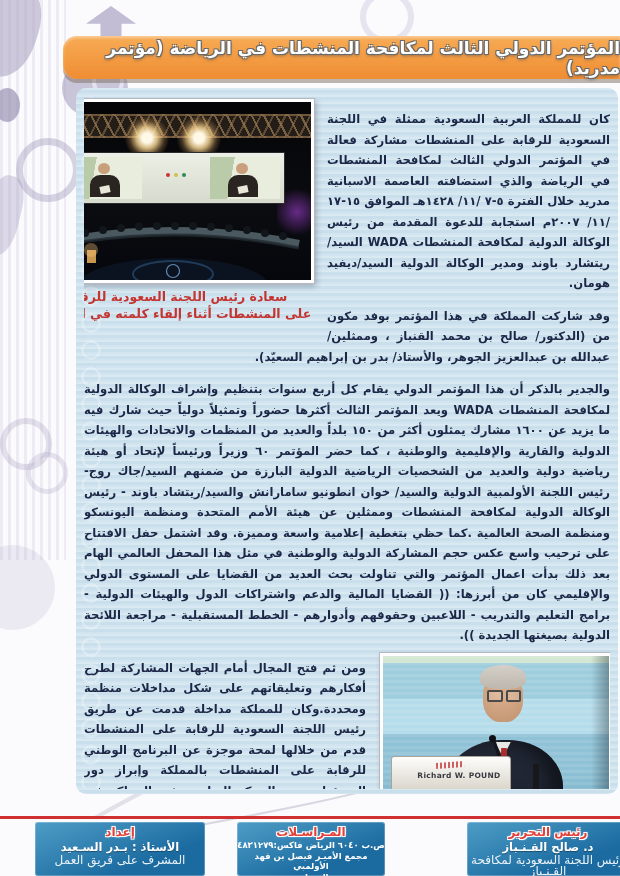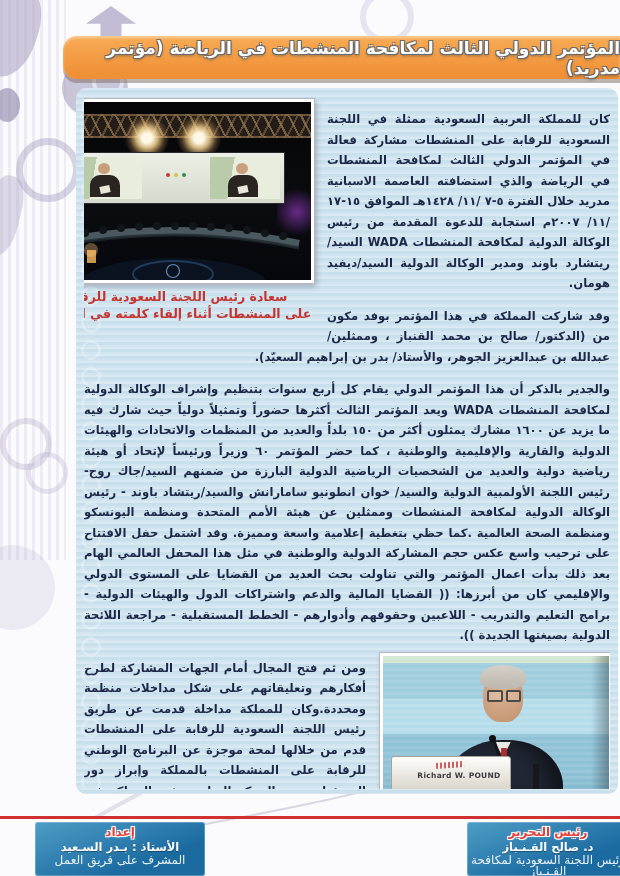--- a/index.html
+++ b/index.html
@@ -258,20 +258,26 @@
   </div>
 
   <div class="red-line"></div>
 
   <div class="footer-box fb-right">
     <span class="fb-title">رئيس التحرير</span>
     <span class="fb-name">د. صالح القـنـباز</span>
     <span class="fb-role">رئيس اللجنة السعودية لمكافحة القـنـباز</span>
   </div>
 
+  <div class="footer-box fb-mid">
+    <span class="fb-title">المـراسـلات</span>
+    <span class="fb-small">ص.ب ٦٠٤٠ الرياض فاكس:٤٨٣١٢٧٩</span>
+    <span class="fb-small">مجمع الأميـر فيصل بن فهد الأولمبي</span>
+    <span class="fb-small">الـريـاض</span>
+  </div>
 
   <div class="footer-box fb-left">
     <span class="fb-title">إعداد</span>
     <span class="fb-name">الأستاذ : بـدر السـعيد</span>
     <span class="fb-role">المشرف على فريق العمل</span>
   </div>
 
 </div>
 
 </body></html>

